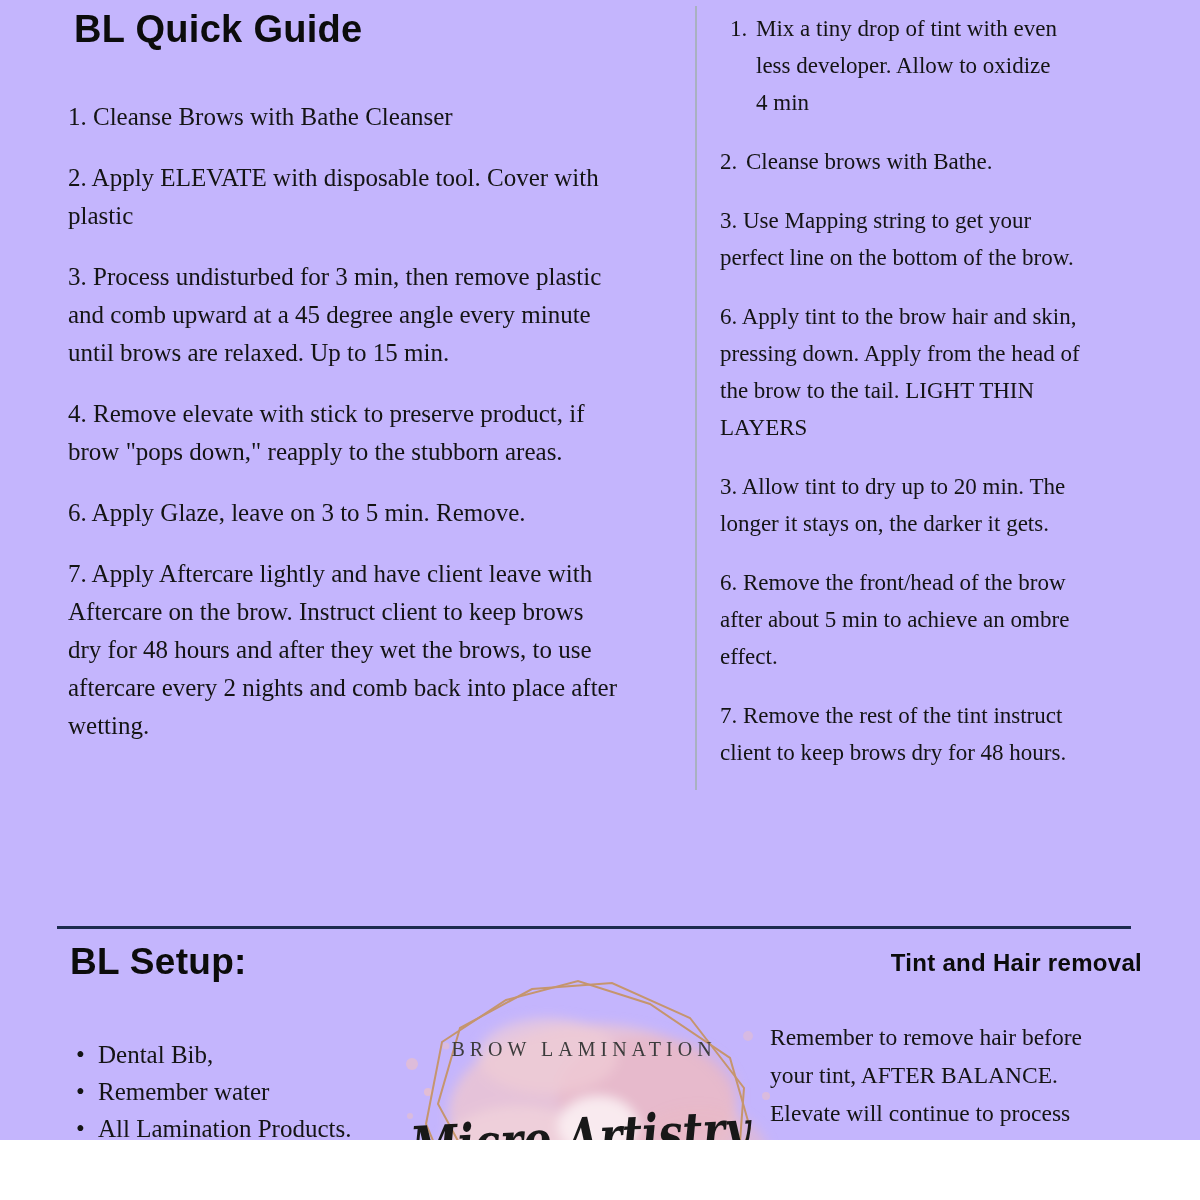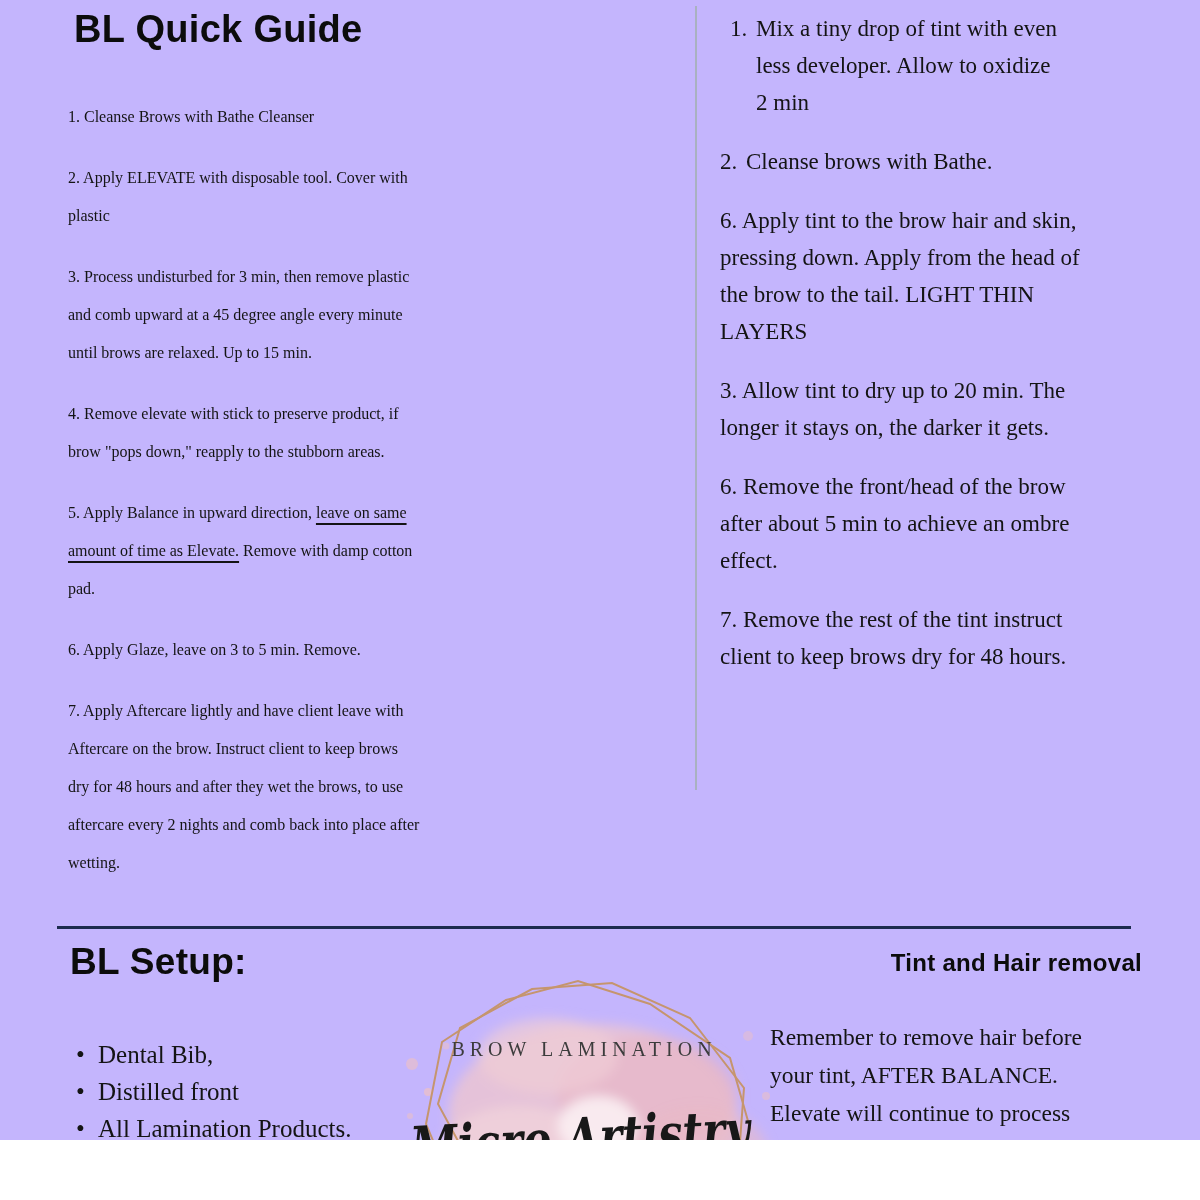--- a/index.html
+++ b/index.html
@@ -13,21 +13,21 @@
   
   .sans-title {
     font-family:"Liberation Sans", sans-serif;
     font-weight:700; color:#0c0c0c; letter-spacing:0.3px;
   }
 
   
   .left-col { position:absolute; left:68px; top:6px; width:620px; }
   .left-col h1 { font-size:38px; line-height:46px; margin:0 0 46px 6px; }
   .step {
-    font-size:16px; line-height:38px; white-space:pre-line;
+    font-size:25px; line-height:38px; white-space:pre-line;
     margin:0 0 23px 0; color:#141414;
   }
   .u {
     text-decoration:underline;
     text-decoration-thickness:2px;
     text-underline-offset:5px;
   }
 
   
   .vdivider {
@@ -75,64 +75,63 @@
   <section class="left-col">
     <h1 class="sans-title">BL Quick Guide</h1>
     <p class="step">1. Cleanse Brows with Bathe Cleanser</p>
     <p class="step">2. Apply ELEVATE with disposable tool. Cover with
 plastic</p>
     <p class="step">3. Process undisturbed for 3 min, then remove plastic
 and comb upward at a 45 degree angle every minute
 until brows are relaxed. Up to 15 min.</p>
     <p class="step">4. Remove elevate with stick to preserve product, if
 brow "pops down," reapply to the stubborn areas.</p>
-    <p class="step"><span>5. Apply Balance in upward direction, </span><span class="u">leave on same
-amount of time as Elevate.</span><span> Remove with damp cotton
-pad.</span></p>
     <p class="step">6. Apply Glaze, leave on 3 to 5 min. Remove.</p>
     <p class="step">7. Apply Aftercare lightly and have client leave with
 Aftercare on the brow. Instruct client to keep brows
 dry for 48 hours and after they wet the brows, to use
 aftercare every 2 nights and comb back into place after
 wetting.</p>
   </section>
 
   <div class="vdivider"></div>
 
   <section class="right-col">
     <div class="num-item indent-1">
       <span class="num">1.</span>
       <span class="txt">Mix a tiny drop of tint with even
 less developer. Allow to oxidize
-2 min</span>
+4 min</span>
     </div>
     <div class="num-item">
       <span class="num">2.</span>
       <span class="txt">Cleanse brows with Bathe.</span>
     </div>
+    <p class="step">3. Use Mapping string to get your
+perfect line on the bottom of the brow.</p>
     <p class="step gap-lg">6. Apply tint to the brow hair and skin,
 pressing down. Apply from the head of
 the brow to the tail. LIGHT THIN
 LAYERS</p>
     <p class="step">3. Allow tint to dry up to 20 min. The
 longer it stays on, the darker it gets.</p>
     <p class="step gap-md">6. Remove the front/head of the brow
 after about 5 min to achieve an ombre
 effect.</p>
     <p class="step">7. Remove the rest of the tint instruct
 client to keep brows dry for 48 hours.</p>
   </section>
 
   <div class="hdivider"></div>
 
   <section class="setup">
     <h2 class="sans-title">BL Setup:</h2>
     <ul>
       <li>Dental Bib,</li>
-      <li>Distilled front</li>
+      <li>Remember water</li>
       <li>All Lamination Products.</li>
       <li>Disposable implements.</li>
       <li>Tint product if applicable</li>
     </ul>
   </section>
 
   <div class="logo">
     <svg viewBox="0 0 385 224" width="385" height="224" xmlns="http://www.w3.org/2000/svg">
       <defs>
         <filter id="wc" x="-40%" y="-40%" width="180%" height="180%">

